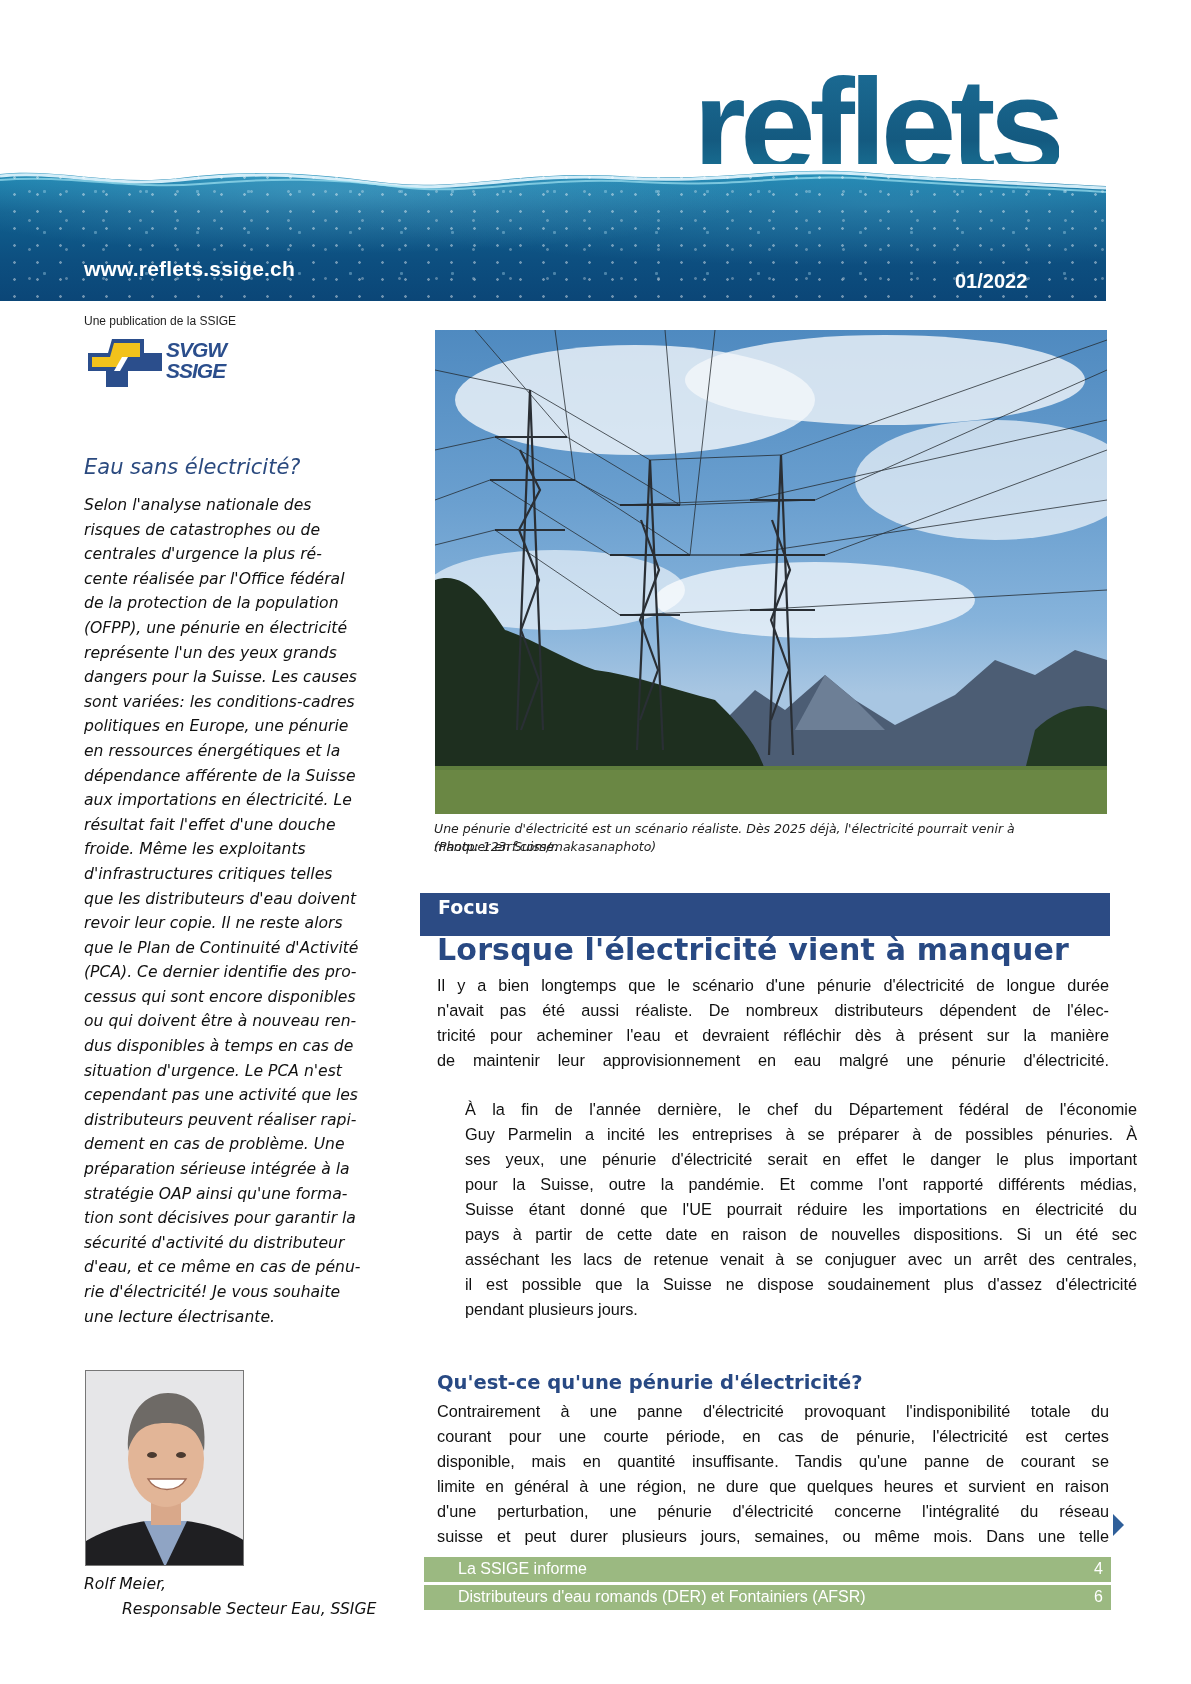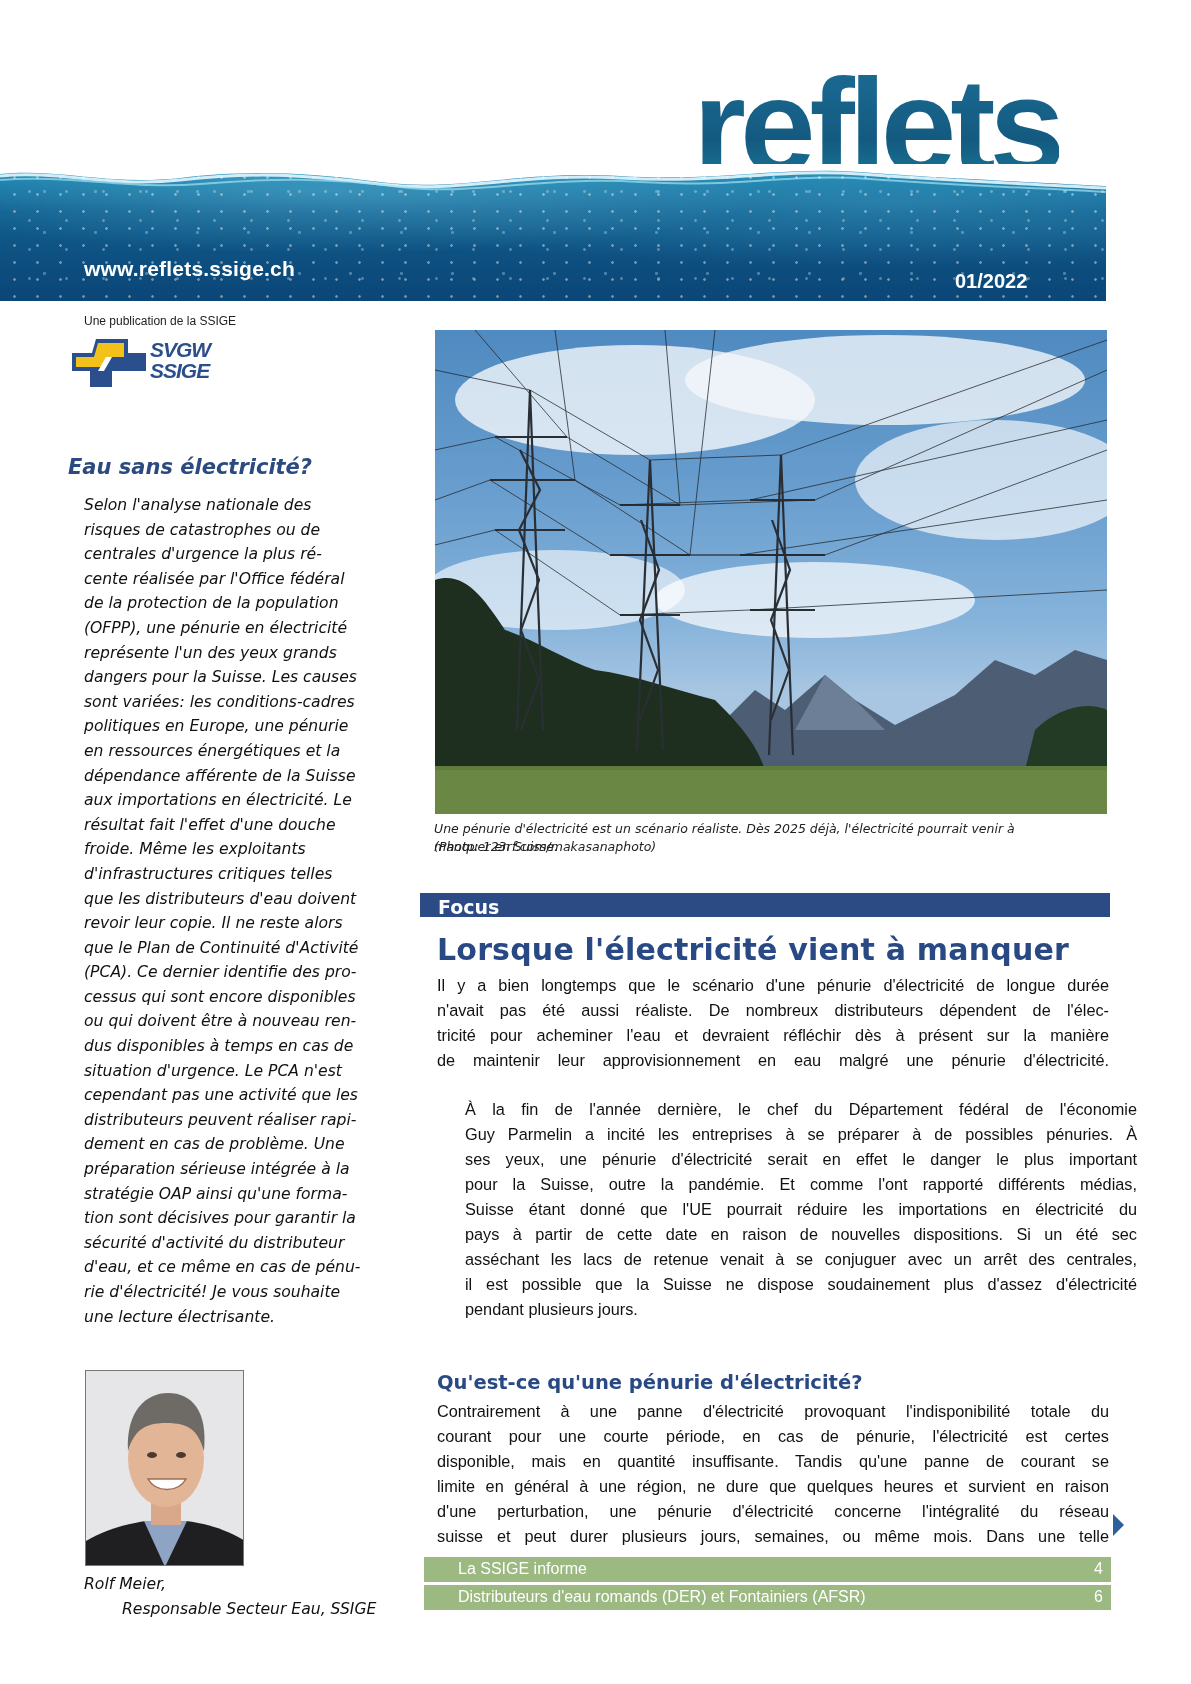--- a/index.html
+++ b/index.html
@@ -46,30 +46,30 @@
     position: absolute; left: 955px; top: 270px;
     color: #ffffff; font-size: 20px; font-weight: 700;
     font-family: "Liberation Sans", sans-serif;
   }
 
   
   .publisher {
     position: absolute; left: 84px; top: 314px;
     font-size: 12px; color: #222;
   }
-  .logo { position: absolute; left: 68px; top: 337px; width: 160px; height: 68px; }
+  .logo { position: absolute; left: 84px; top: 337px; width: 160px; height: 68px; }
   .logo .ssige-text {
     position: absolute; left: 82px; top: 2px;
     font-family: "Liberation Sans", sans-serif; font-weight: 700; font-style: italic;
     font-size: 21px; line-height: 21px; color: #2b4e8c; letter-spacing: -1px;
   }
 
   .editorial-title {
-    position: absolute; left: 68px; top: 455px;
-    font-family: "DejaVu Sans", sans-serif; font-style: italic; font-weight: 700;
+    position: absolute; left: 84px; top: 455px;
+    font-family: "DejaVu Sans", sans-serif; font-style: italic; font-weight: 400;
     font-size: 21px; color: #2b4a7f;
   }
   .editorial-body {
     position: absolute; left: 84px; top: 493px; width: 290px;
     font-family: "DejaVu Sans", sans-serif; font-style: italic;
     font-size: 15.6px; line-height: 24.6px; color: #111;
   }
   .editorial-body span { display: block; white-space: nowrap; }
 
   .portrait {
@@ -92,21 +92,21 @@
     background: linear-gradient(180deg, #4f8ac0 0%, #6a9fcf 35%, #86b3db 60%, #a8c6e2 75%);
   }
   .caption {
     position: absolute; left: 434px; top: 820px; width: 673px;
     font-family: "DejaVu Sans", sans-serif; font-style: italic;
     font-size: 12.5px; line-height: 18px; color: #222;
   }
   .caption .credit { display: block; text-align: left; margin-top: -18px; }
 
   .section-bar {
-    position: absolute; left: 420px; top: 893px; width: 690px; height: 24px;
+    position: absolute; left: 420px; top: 893px; width: 690px; height: 43px;
     background: #2c4b84;
   }
   .section-bar span {
     position: absolute; left: 18px; top: 3px;
     color: #fff; font-weight: 700; font-size: 19px;
     font-family: "DejaVu Sans", sans-serif;
   }
   .article-title {
     position: absolute; left: 437px; top: 932px;
     font-family: "DejaVu Sans", sans-serif; font-weight: 700;

